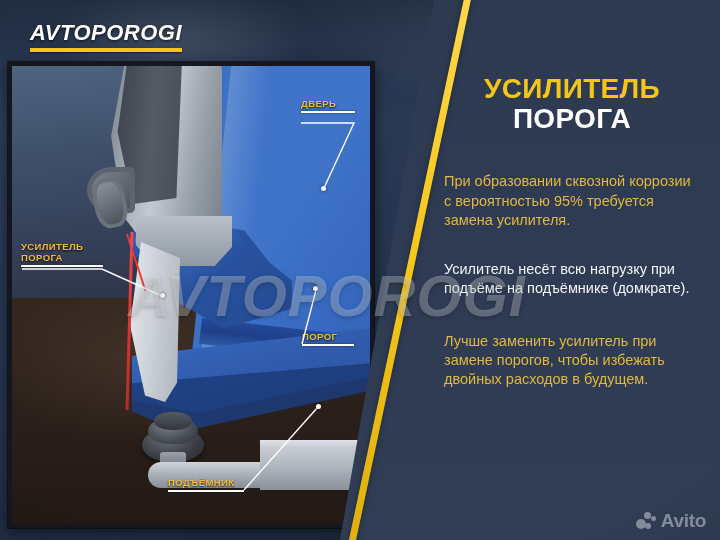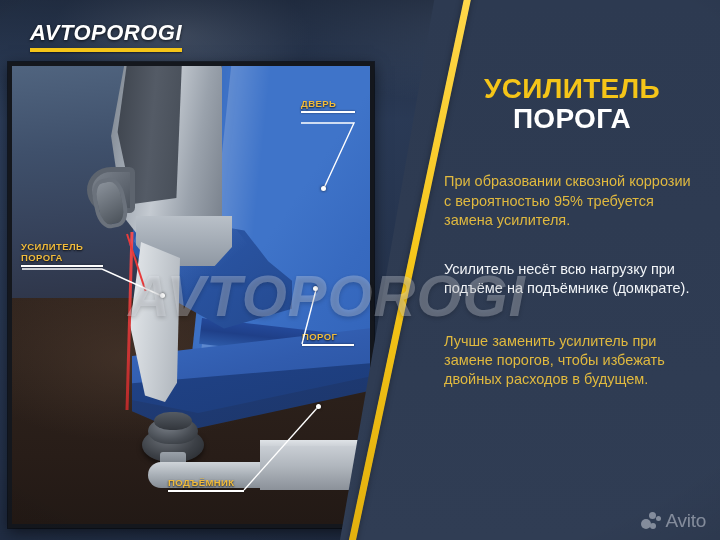--- a/index.html
+++ b/index.html
@@ -227,21 +227,21 @@
     position:absolute;right:14px;bottom:8px;z-index:50;
     display:flex;align-items:center;gap:4px;
     opacity:.55;
   }
   .avito-mark{position:relative;width:21px;height:19px;}
   .avito-mark i{position:absolute;border-radius:50%;background:#c9ced8;display:block;}
   .a-c1{width:10px;height:10px;left:0;top:7px;}
   .a-c2{width:7px;height:7px;left:8px;top:0px;}
   .a-c3{width:6px;height:6px;left:9px;top:11px;}
   .a-c4{width:5px;height:5px;left:15px;top:4px;}
-  .avito-text{font-size:19px;font-weight:normal;color:#c9ced8;letter-spacing:-.3px;}
+  .avito-text{font-size:19px;font-weight:bold;color:#c9ced8;letter-spacing:-.3px;}
 
   
   .vignette{position:absolute;inset:0;z-index:45;pointer-events:none;
     background:radial-gradient(120% 110% at 50% 45%, rgba(0,0,0,0) 55%, rgba(0,0,0,.30) 100%);}
 </style>
 </head>
 <body>
 
 <div id="stage">
 

